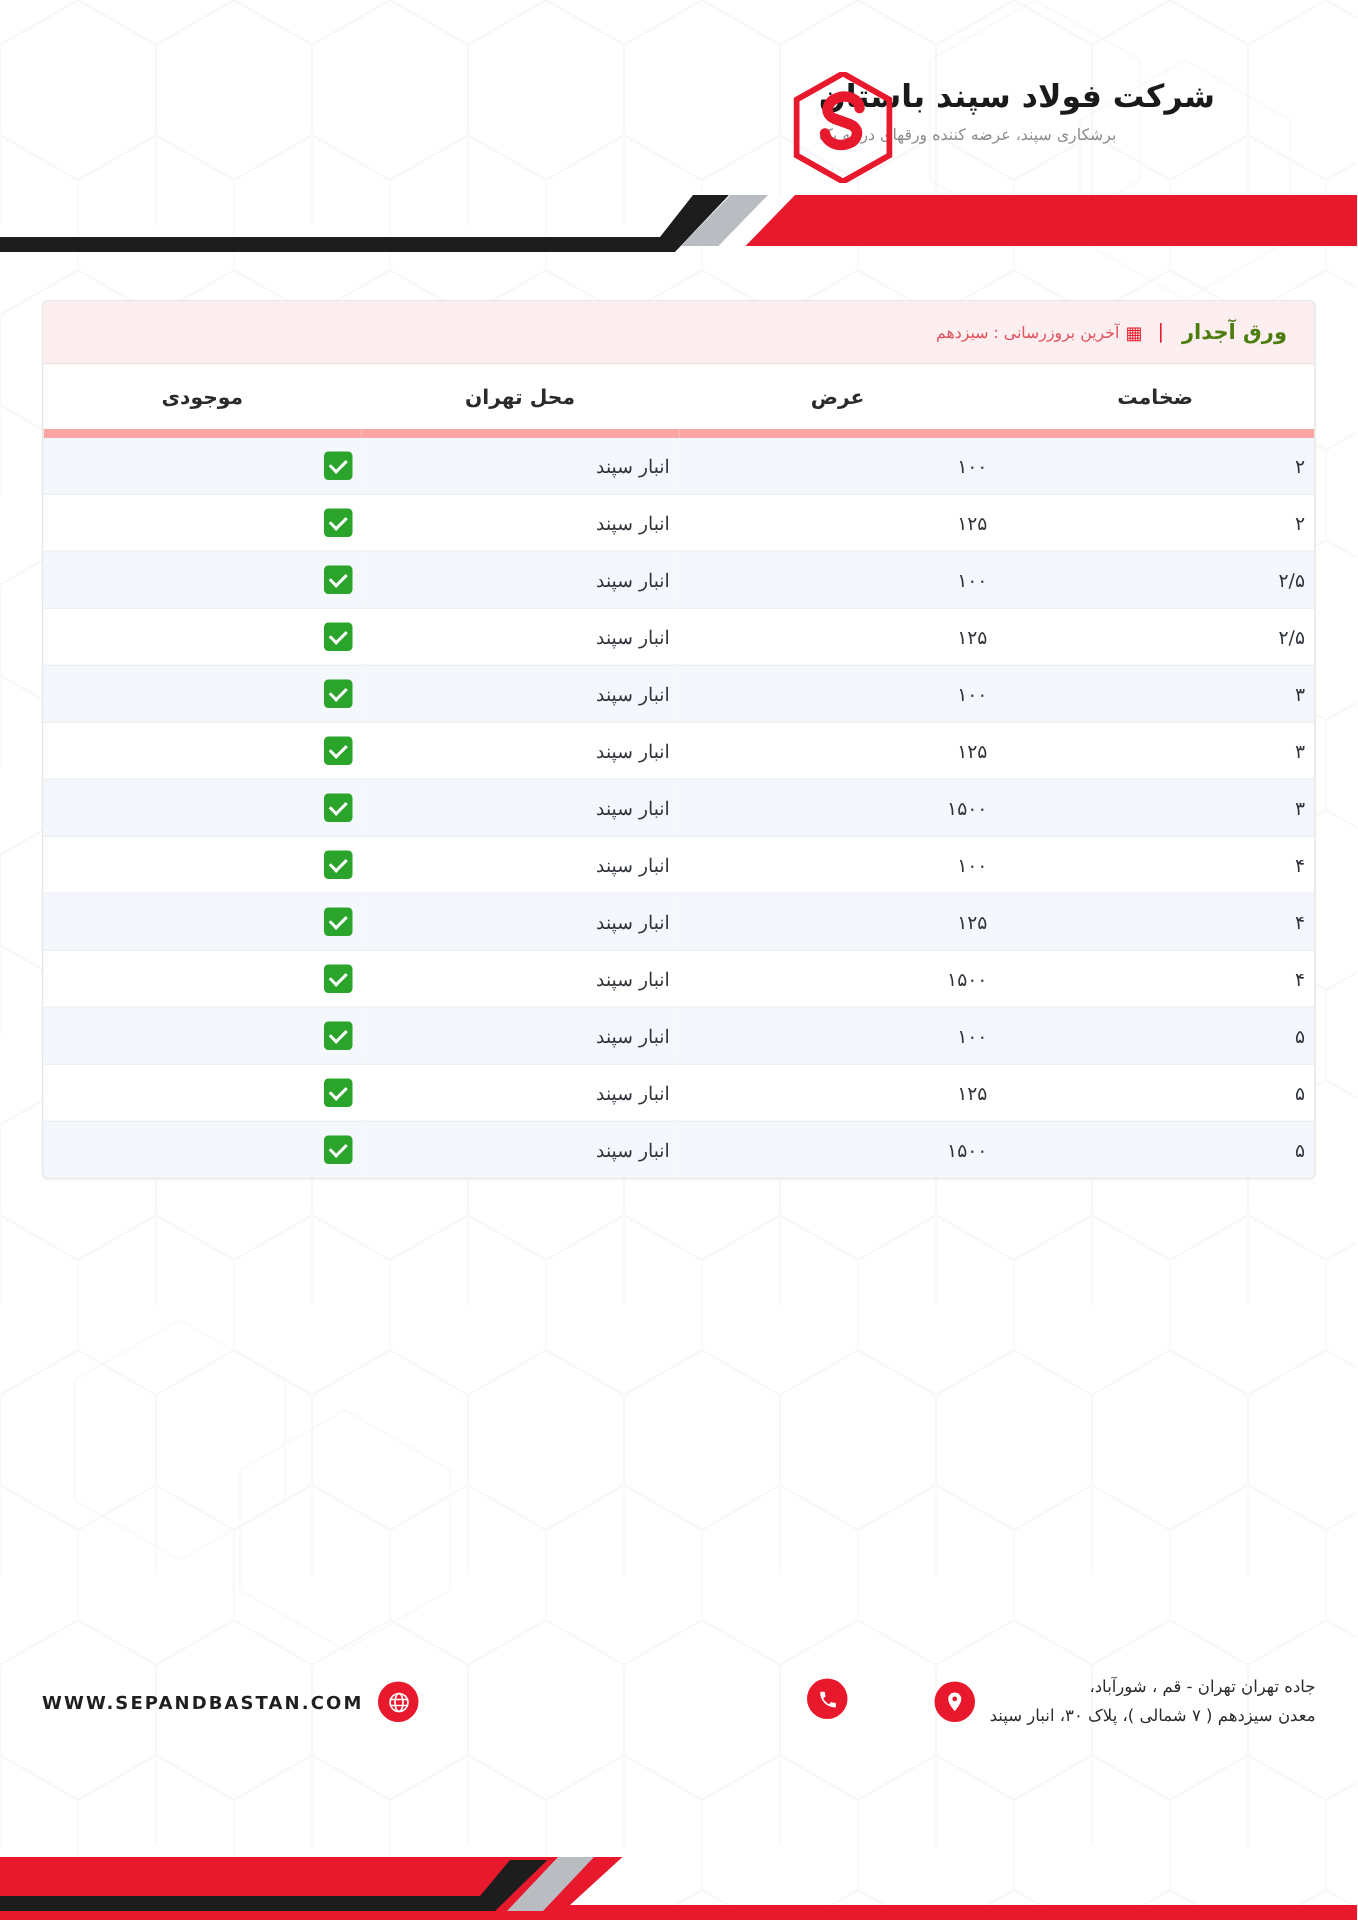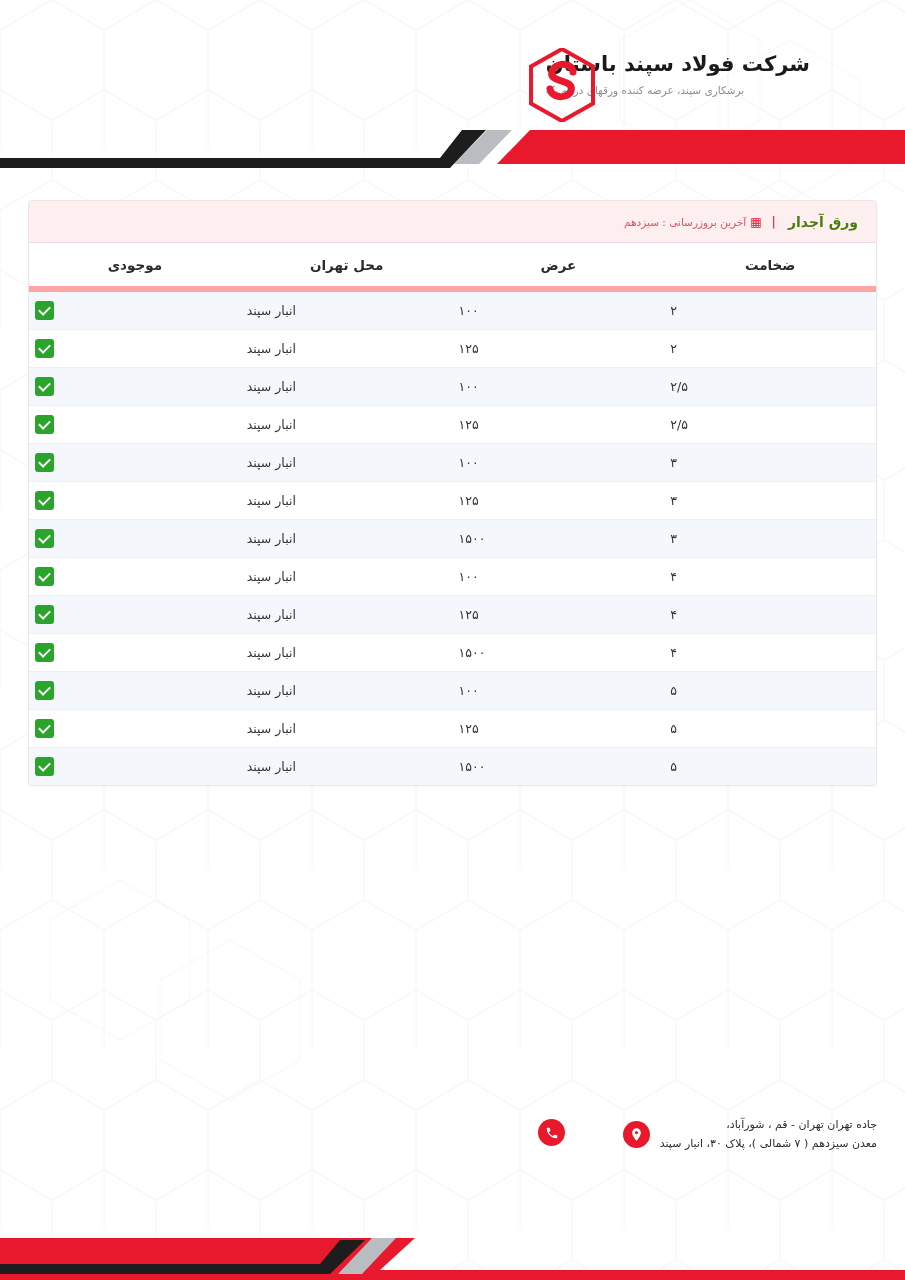--- a/index.html
+++ b/index.html
@@ -119,21 +119,21 @@
     font-weight: bold;
     color: #2b2b2b;
     padding: 14px 6px 13px;
     border-bottom: 6px solid #fca5a5;
     text-align: center;
     background: #ffffff;
   }
   tbody td {
     font-size: 12.5px;
     color: #30343a;
-    text-align: left;
+    text-align: right;
     padding: 9px 6px;
     border-bottom: 1px solid #eef1f4;
     height: 36px;
   }
   tbody tr:nth-child(odd) { background: #f4f7fb; }
   tbody tr:nth-child(even) { background: #ffffff; }
   tbody tr:last-child td { border-bottom: none; }
 
   .col-th { width: 25%; }
   .col-w  { width: 25%; }
@@ -398,20 +398,30 @@
       </div>
 
       <div class="phone-block">
         <span class="circ">
           <svg width="14" height="14" viewBox="0 0 24 24" xmlns="http://www.w3.org/2000/svg">
             <path d="M6.6 10.8c1.4 2.8 3.8 5.1 6.6 6.6l2.2-2.2c.3-.3.7-.4 1-.2 1.1.4 2.4.6 3.6.6.6 0 1 .4 1 1V20c0 .6-.4 1-1 1C10.6 21 3 13.4 3 4c0-.6.4-1 1-1h3.5c.6 0 1 .4 1 1 0 1.3.2 2.5.6 3.6.1.4 0 .8-.2 1l-2.3 2.2z" fill="#fff"></path>
           </svg>
         </span>
       </div>
 
+      <div class="web-block">
+        <span class="web-text">WWW.SEPANDBASTAN.COM</span>
+        <span class="circ">
+          <svg width="16" height="16" viewBox="0 0 24 24" xmlns="http://www.w3.org/2000/svg">
+            <circle cx="12" cy="12" r="9" fill="none" stroke="#fff" stroke-width="1.7"></circle>
+            <ellipse cx="12" cy="12" rx="4" ry="9" fill="none" stroke="#fff" stroke-width="1.7"></ellipse>
+            <path d="M3.5 9h17M3.5 15h17" stroke="#fff" stroke-width="1.7"></path>
+          </svg>
+        </span>
+      </div>
     </div>
 
     <svg class="footer-bars" viewBox="0 0 905 62" preserveAspectRatio="none" xmlns="http://www.w3.org/2000/svg">
       <polygon points="0,20 0,62 905,62 905,52 380,52 415,20" fill="#e8192c"></polygon>
       <polygon points="372,20 396,20 362,56 338,56" fill="#b9bcc0"></polygon>
       <polygon points="355,16 382,16 345,56 905,56 905,46 905,46" fill="none"></polygon>
       <polygon points="350,14 378,14 340,52 905,52 905,44 905,44" fill="none"></polygon>
       <polygon points="905,30 905,40 355,40 392,8 420,8 905,8" fill="none"></polygon>
       <polygon points="905,22 905,32 350,32 385,0 905,0 905,0" fill="none"></polygon>
       <path d="M905,24 L905,32 L352,32 L388,2 L905,2 Z" fill="none"></path>

